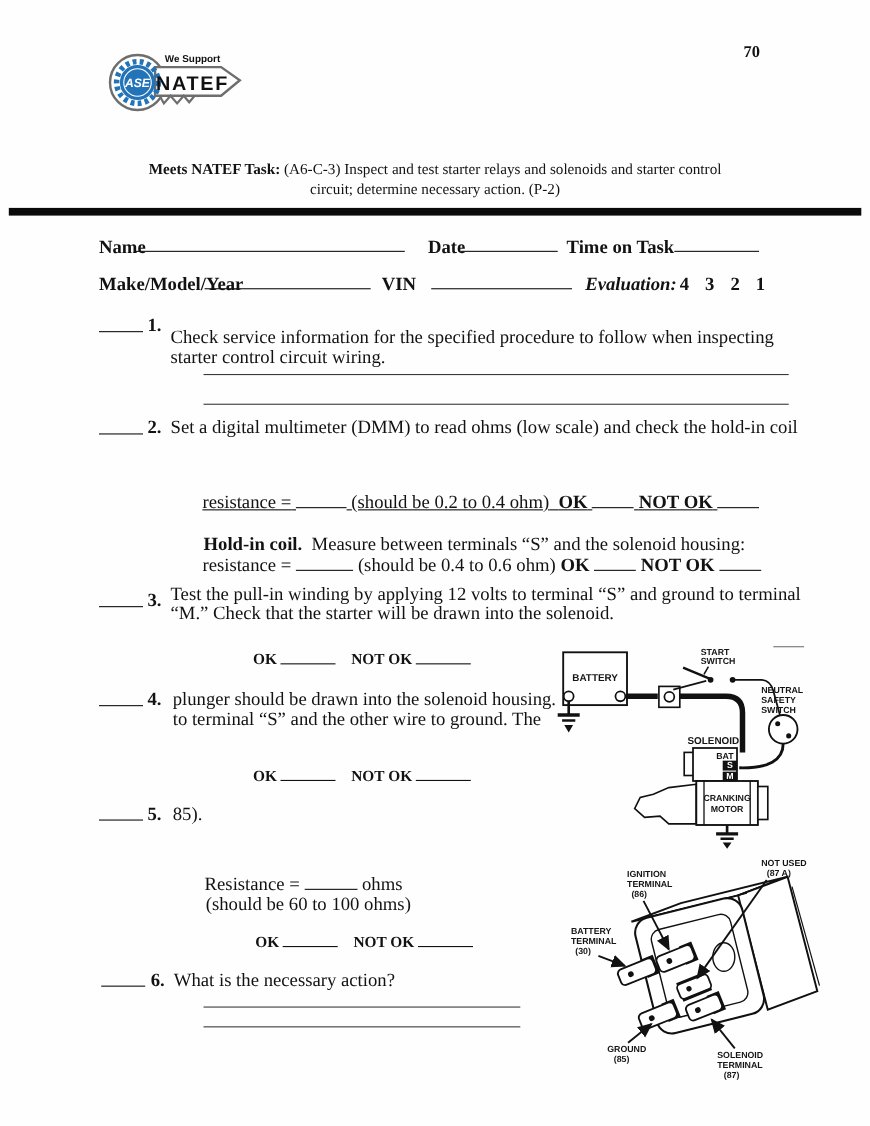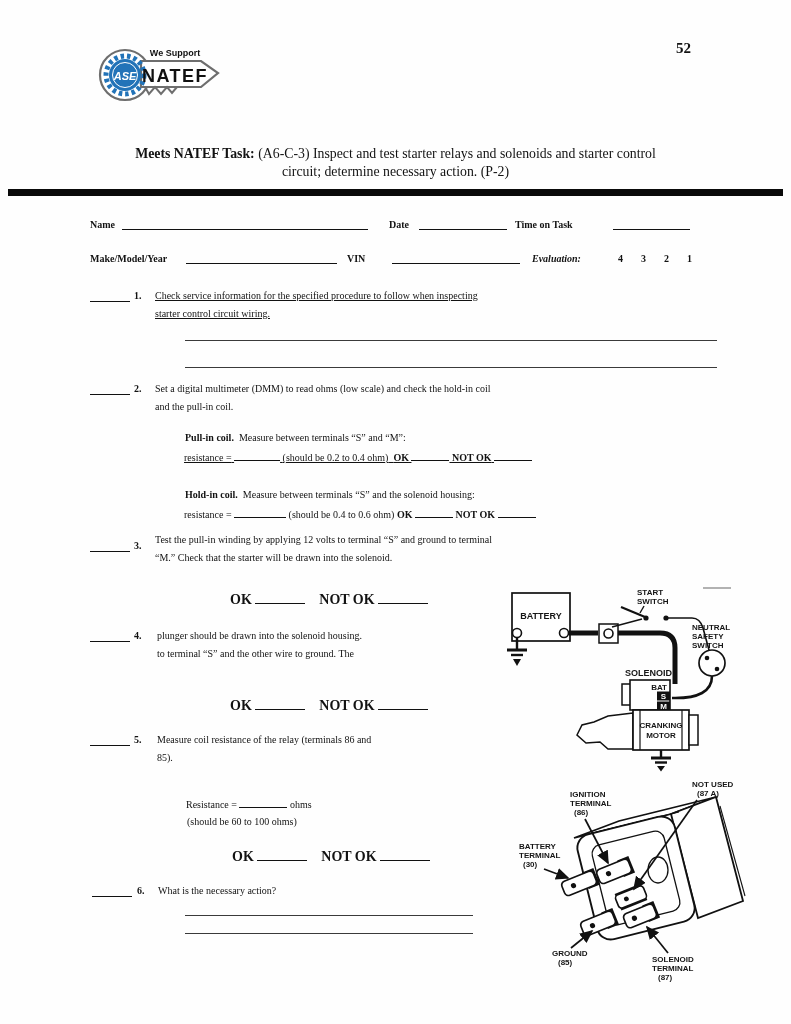--- a/index.html
+++ b/index.html
@@ -2,21 +2,21 @@
 <html><head>
 <meta charset="utf-8">
 <style>
   html,body {margin:0; padding:0; background:#ffffff;}
   .page {
     position:relative; width:791px; height:1024px; background:#fefefe;
     font-family:"Liberation Serif", serif; color:#121212; overflow:hidden;
   }
   .abs {position:absolute;}
   .b {font-weight:bold;}
-  .fs {font-size:10px; line-height:18px; white-space:nowrap;}
+  .fs {font-size:17px; line-height:18px; white-space:nowrap;}
   .line {white-space:nowrap;}
   .ln {display:inline-block; border-bottom:1.6px solid #111; height:12px; vertical-align:baseline;}
   .numblank {position:absolute; border-bottom:1.7px solid #111; width:40px; height:13px;}
   .ansline {position:absolute; border-bottom:1.3px solid #3a3a3a; height:1px;}
   .title {
     position:absolute; left:0; right:0; top:102px; text-align:center;
     font-size:30px; font-weight:bold; letter-spacing:0px;
   }
   .taskline1 {position:absolute; left:0; right:0; top:146px; text-align:center; font-size:13.8px; white-space:nowrap;}
   .taskline2 {position:absolute; left:0; right:0; top:164px; text-align:center; font-size:13.8px;}
@@ -38,21 +38,21 @@
     <path d="M46,21 H106 L123,33 L106,47 H46 Z" fill="#fff" stroke="#6e6e6e" stroke-width="2.2"></path>
     <path d="M50,47 l4,7 l6,-7 l6,7 l6,-7 l5,6 l5,-6" fill="none" stroke="#6e6e6e" stroke-width="2"></path>
     <circle cx="30" cy="35" r="19" fill="none" stroke="#2273b8" stroke-width="5" stroke-dasharray="3.5,3"></circle>
     <circle cx="30" cy="35" r="16" fill="#2273b8"></circle>
     <circle cx="30" cy="35" r="12.5" fill="none" stroke="#ffffff" stroke-width="1"></circle>
     <text x="30" y="39.5" text-anchor="middle" fill="#ffffff" font-style="italic" font-family="Liberation Sans, sans-serif" font-weight="bold" font-size="11">ASE</text>
     <text x="80" y="16" text-anchor="middle" fill="#111" font-family="Liberation Sans, sans-serif" font-weight="bold" font-size="9">We Support</text>
     <text x="80" y="42" text-anchor="middle" fill="#111" letter-spacing="1.5" font-family="Liberation Sans, sans-serif" font-weight="bold" font-size="18">NATEF</text>
   </svg>
 
-  <div class="pagenum">52</div>
+  <div class="pagenum">70</div>
 
 
   <div class="taskline1">
     <span class="b">Meets NATEF Task:</span>
     <span>(A6-C-3)  Inspect and test starter relays and solenoids and starter control</span>
   </div>
   <div class="taskline2">circuit; determine necessary action.  (P-2)</div>
 
   <div class="rule"></div>
 
@@ -68,38 +68,33 @@
   <div class="abs fs b" style="left:347px; top:250px;">VIN</div>
   <div class="abs" style="left:392px; top:250px;"><span class="ln" style="width:128px;"></span></div>
   <div class="abs fs b" style="left:532px; top:250px;font-style:italic;">Evaluation:</div>
   <div class="abs fs b" style="left:618px; top:250px;">4</div>
   <div class="abs fs b" style="left:641px; top:250px;">3</div>
   <div class="abs fs b" style="left:664px; top:250px;">2</div>
   <div class="abs fs b" style="left:687px; top:250px;">1</div>
 
   <div class="numblank" style="left:90px; top:288px;"></div>
   <div class="abs fs b" style="left:134px; top:287px;">1.</div>
-  <div class="abs fs" style="left:155px; top:287px;text-decoration:underline;">
+  <div class="abs fs" style="left:155px; top:298px;">
     <div class="line">Check service information for the specified procedure to follow when inspecting</div>
     <div class="line">starter control circuit wiring.</div>
   </div>
   <div class="ansline" style="left:185px; top:339px; width:532px;"></div>
   <div class="ansline" style="left:185px; top:366px; width:532px;"></div>
 
   <div class="numblank" style="left:90px; top:381px;"></div>
   <div class="abs fs b" style="left:134px; top:380px;">2.</div>
   <div class="abs fs" style="left:155px; top:380px;">
     <div class="line">Set a digital multimeter (DMM) to read ohms (low scale) and check the hold-in coil</div>
-    <div class="line">and the pull-in coil.</div>
-  </div>
-
-  <div class="abs fs" style="left:185px; top:429px;">
-    <span class="b">Pull-in coil.</span>&nbsp;
-    <span>Measure between terminals “S” and “M”:</span>
-  </div>
+  </div>
+
   <div class="abs fs" style="left:184px; top:448px;text-decoration:underline;">
     <span>resistance =</span>
     <span class="ln" style="width:46px;"></span>
     <span>(should be 0.2 to 0.4 ohm)</span>&nbsp;
     <span class="b">OK</span>
     <span class="ln" style="width:38px;"></span>
     <span class="b">NOT OK</span>
     <span class="ln" style="width:38px;"></span>
   </div>
 
@@ -139,21 +134,20 @@
   <div class="okrow" style="left:230px; top:697px;">
     <span>OK</span>
     <span class="ln"></span>&nbsp;&nbsp;&nbsp;
     <span>NOT OK</span>
     <span class="ln"></span>
   </div>
 
   <div class="numblank" style="left:90px; top:732px;"></div>
   <div class="abs fs b" style="left:134px; top:731px;">5.</div>
   <div class="abs fs" style="left:157px; top:731px;">
-    <div class="line">Measure coil resistance of the relay (terminals 86 and</div>
     <div class="line">85).</div>
   </div>
   <div class="abs fs" style="left:186px; top:795px;">
     <span>Resistance =</span>
     <span class="ln" style="width:48px;"></span>
     <span>ohms</span>
   </div>
   <div class="abs fs" style="left:187px; top:813px;">(should be 60 to 100 ohms)</div>
   <div class="okrow" style="left:232px; top:848px;">
     <span>OK</span>

